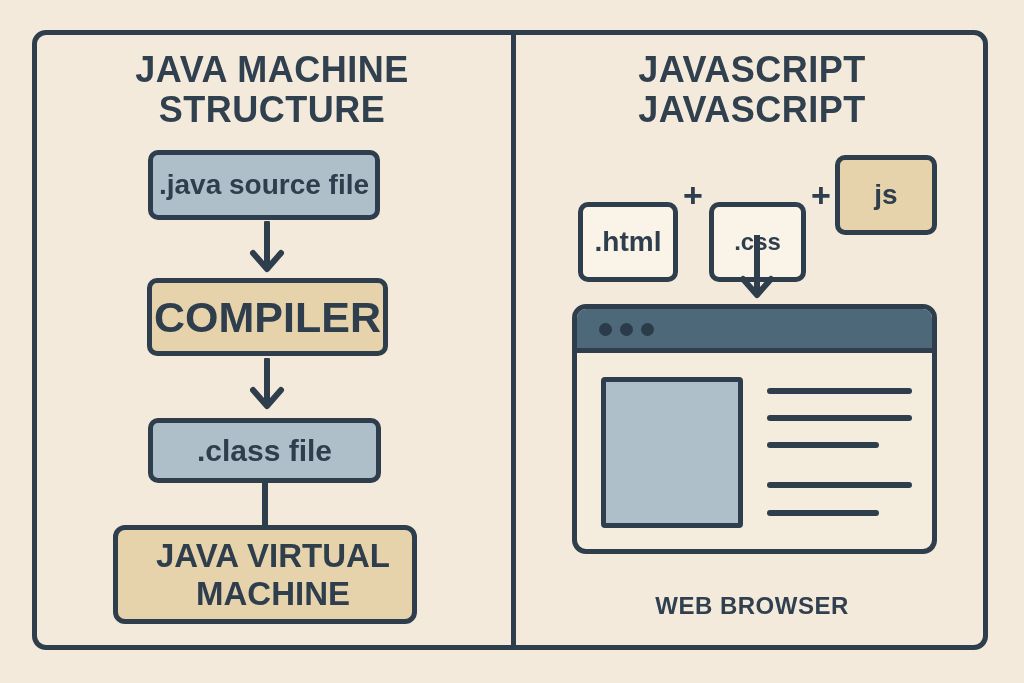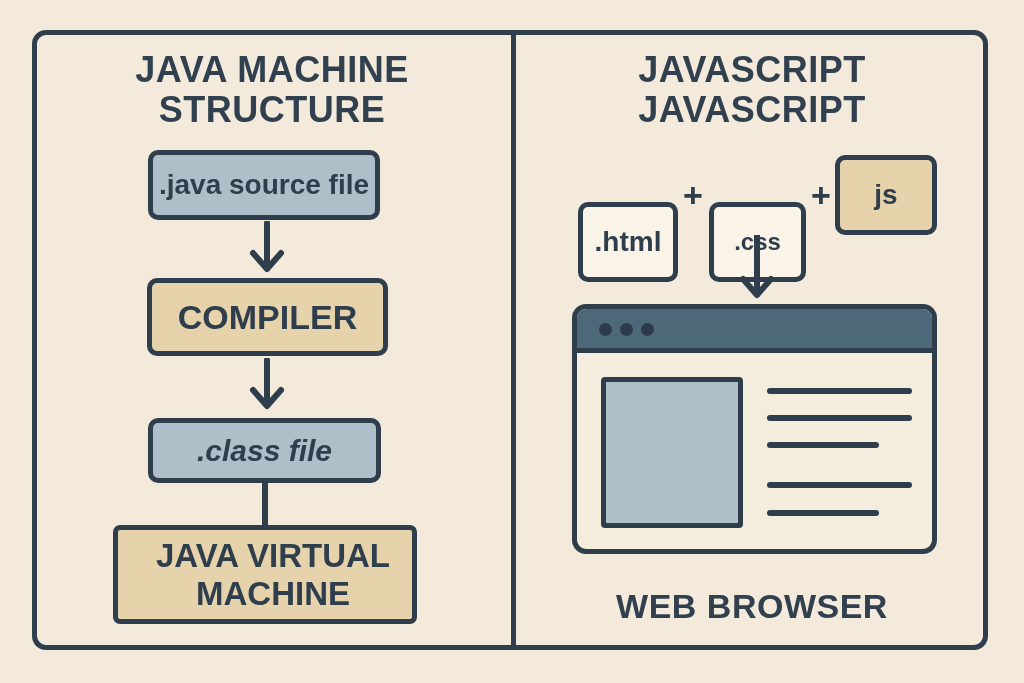--- a/index.html
+++ b/index.html
@@ -122,37 +122,37 @@
     </div>
 
     <div class="node fill-blue" style="left:148px; top:150px; width:232px; height:70px; font-size:28px;align-items:center;">
       <span>.java source file</span>
     </div>
 
     <svg class="arrow-svg" style="left:245px; top:221px;" width="44" height="54" viewBox="0 0 44 54">
       <path d="M22 2 L22 46 M8 32 L22 48 L36 32" fill="none" stroke="#2f3e4c" stroke-width="6" stroke-linecap="round" stroke-linejoin="round"></path>
     </svg>
 
-    <div class="node fill-tan" style="left:147px; top:278px; width:241px; height:78px; font-size:34px;">
+    <div class="node fill-tan" style="left:147px; top:278px; width:241px; height:78px; font-size:43px;">
       <span>COMPILER</span>
     </div>
 
     <svg class="arrow-svg" style="left:245px; top:358px;" width="44" height="54" viewBox="0 0 44 54">
       <path d="M22 2 L22 46 M8 32 L22 48 L36 32" fill="none" stroke="#2f3e4c" stroke-width="6" stroke-linecap="round" stroke-linejoin="round"></path>
     </svg>
 
-    <div class="node fill-blue" style="left:148px; top:418px; width:233px; height:65px; font-size:30px;font-style:italic;">
+    <div class="node fill-blue" style="left:148px; top:418px; width:233px; height:65px; font-size:30px;">
       <span>.class file</span>
     </div>
 
     <svg class="line-svg" style="left:261px; top:483px;" width="8" height="42" viewBox="0 0 8 42">
       <path d="M4 0 L4 42" fill="none" stroke="#2f3e4c" stroke-width="6"></path>
     </svg>
 
-    <div class="node fill-tan" style="left:113px; top:525px; width:304px; height:99px; font-size:33px; line-height:38px; border-radius:7px;padding-left:16px;">
+    <div class="node fill-tan" style="left:113px; top:525px; width:304px; height:99px; font-size:33px; line-height:38px; border-radius:12px;padding-left:16px;">
       <span style="display:block; width:260px;">JAVA VIRTUAL MACHINE</span>
     </div>
 
   </div>
 
   <div>
 
     <div class="panel-title" style="left:532px; top:50px; width:440px;">
       <span>JAVASCRIPT</span>
       <span>JAVASCRIPT</span>
@@ -191,18 +191,18 @@
         </span>
       </div>
       <div class="img-ph"></div>
       <span class="txt-line" style="top:79px;  width:145px;"></span>
       <span class="txt-line" style="top:106px; width:145px;"></span>
       <span class="txt-line" style="top:133px; width:112px;"></span>
       <span class="txt-line" style="top:173px; width:145px;"></span>
       <span class="txt-line" style="top:201px; width:112px;"></span>
     </div>
 
-    <div class="panel-title" style="left:532px; top:586px; width:440px; font-size:34px;">
+    <div class="panel-title" style="left:532px; top:586px; width:440px; font-size:24px;">
       <span>WEB BROWSER</span>
     </div>
 
   </div>
 </div>
 
 </body></html>

